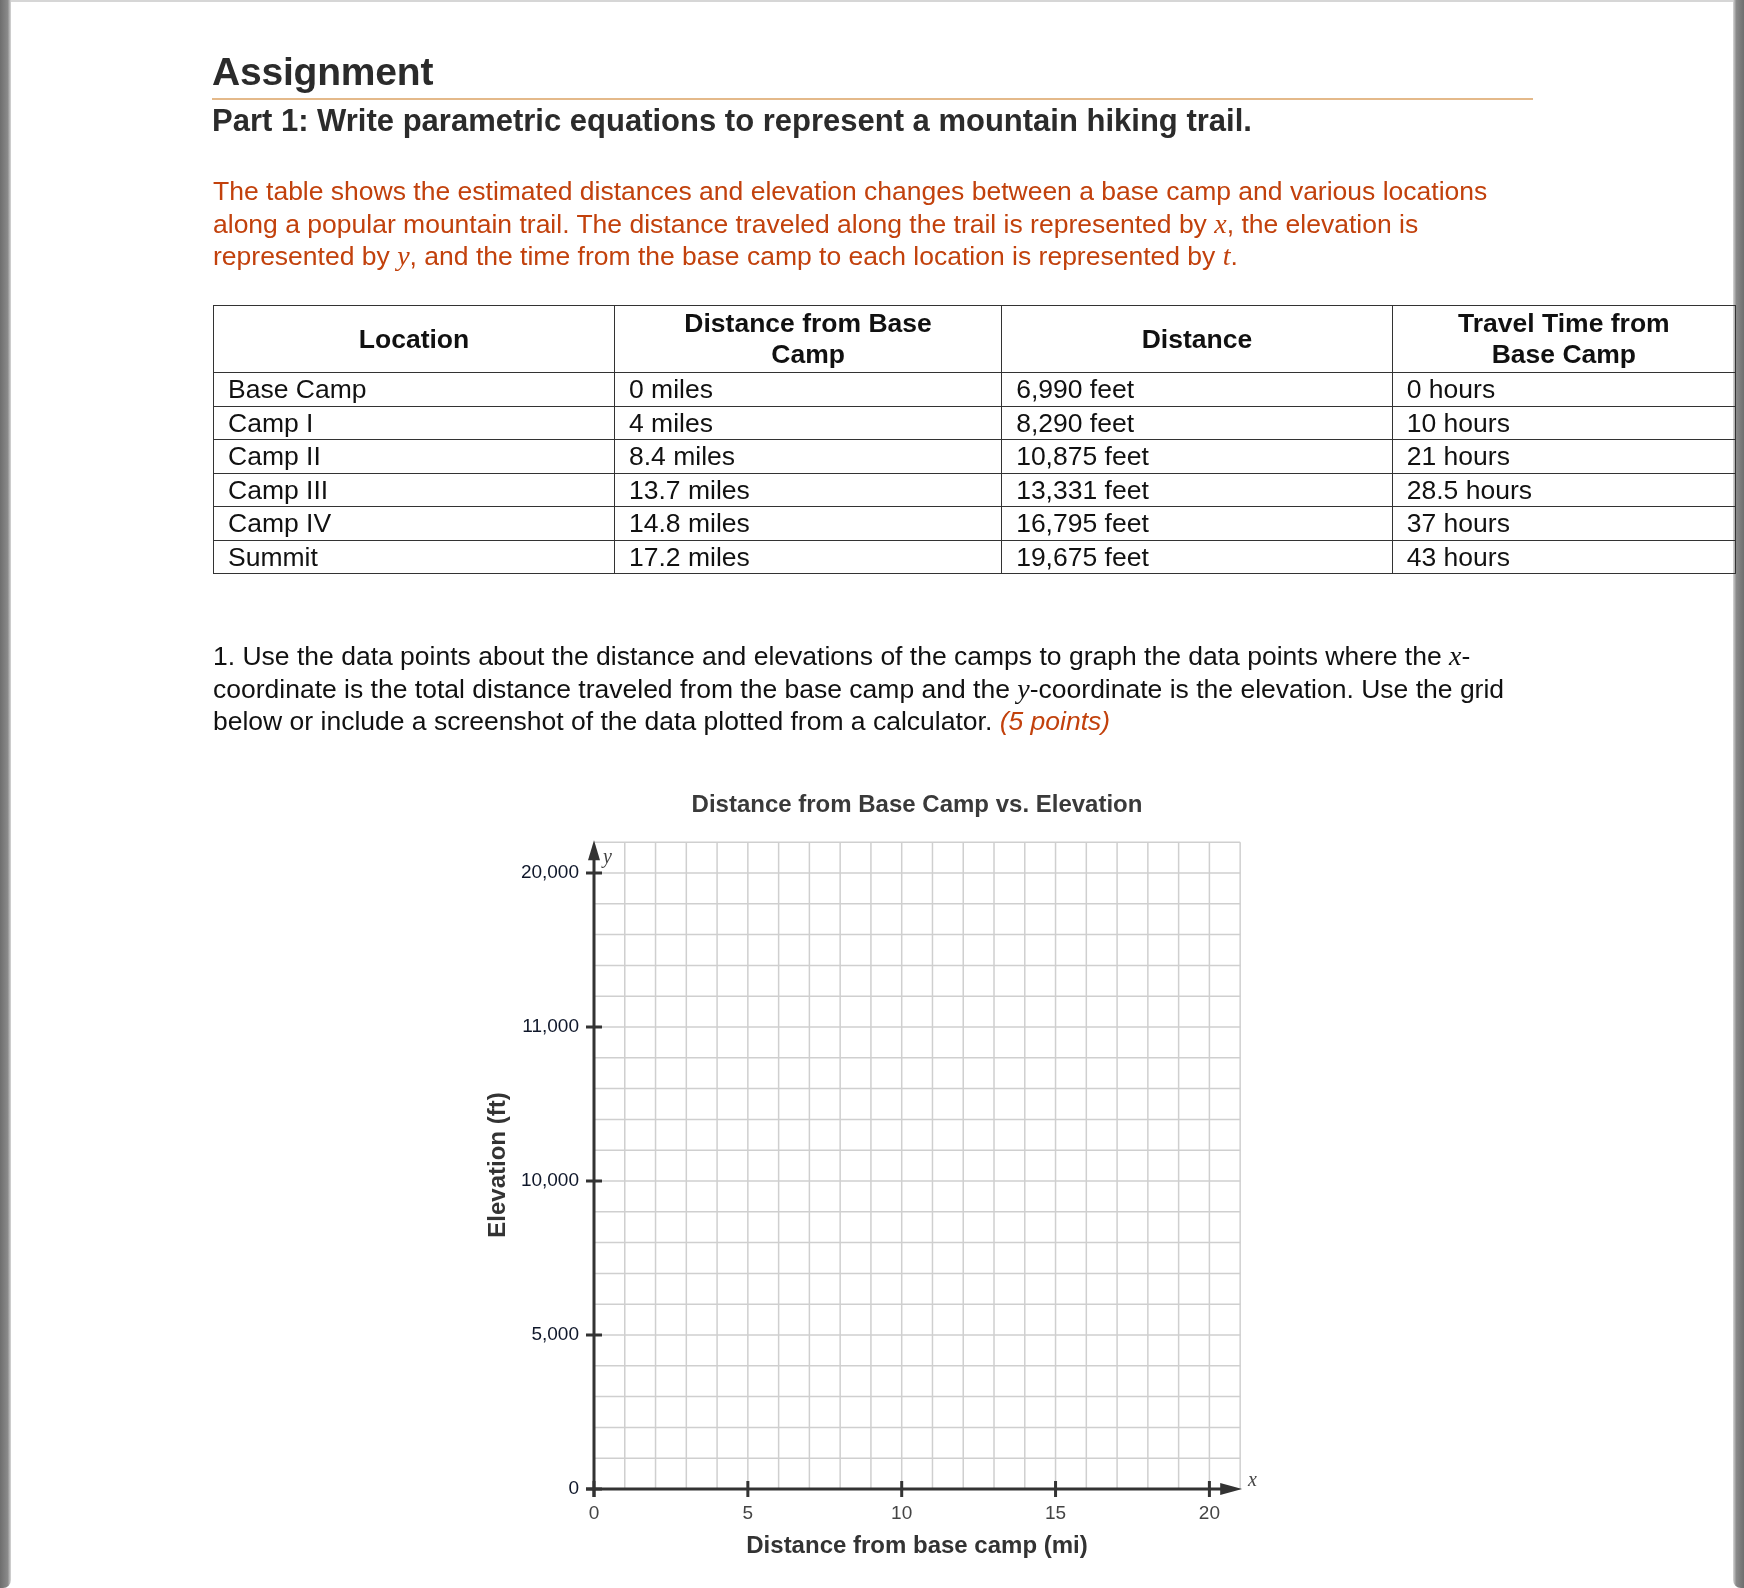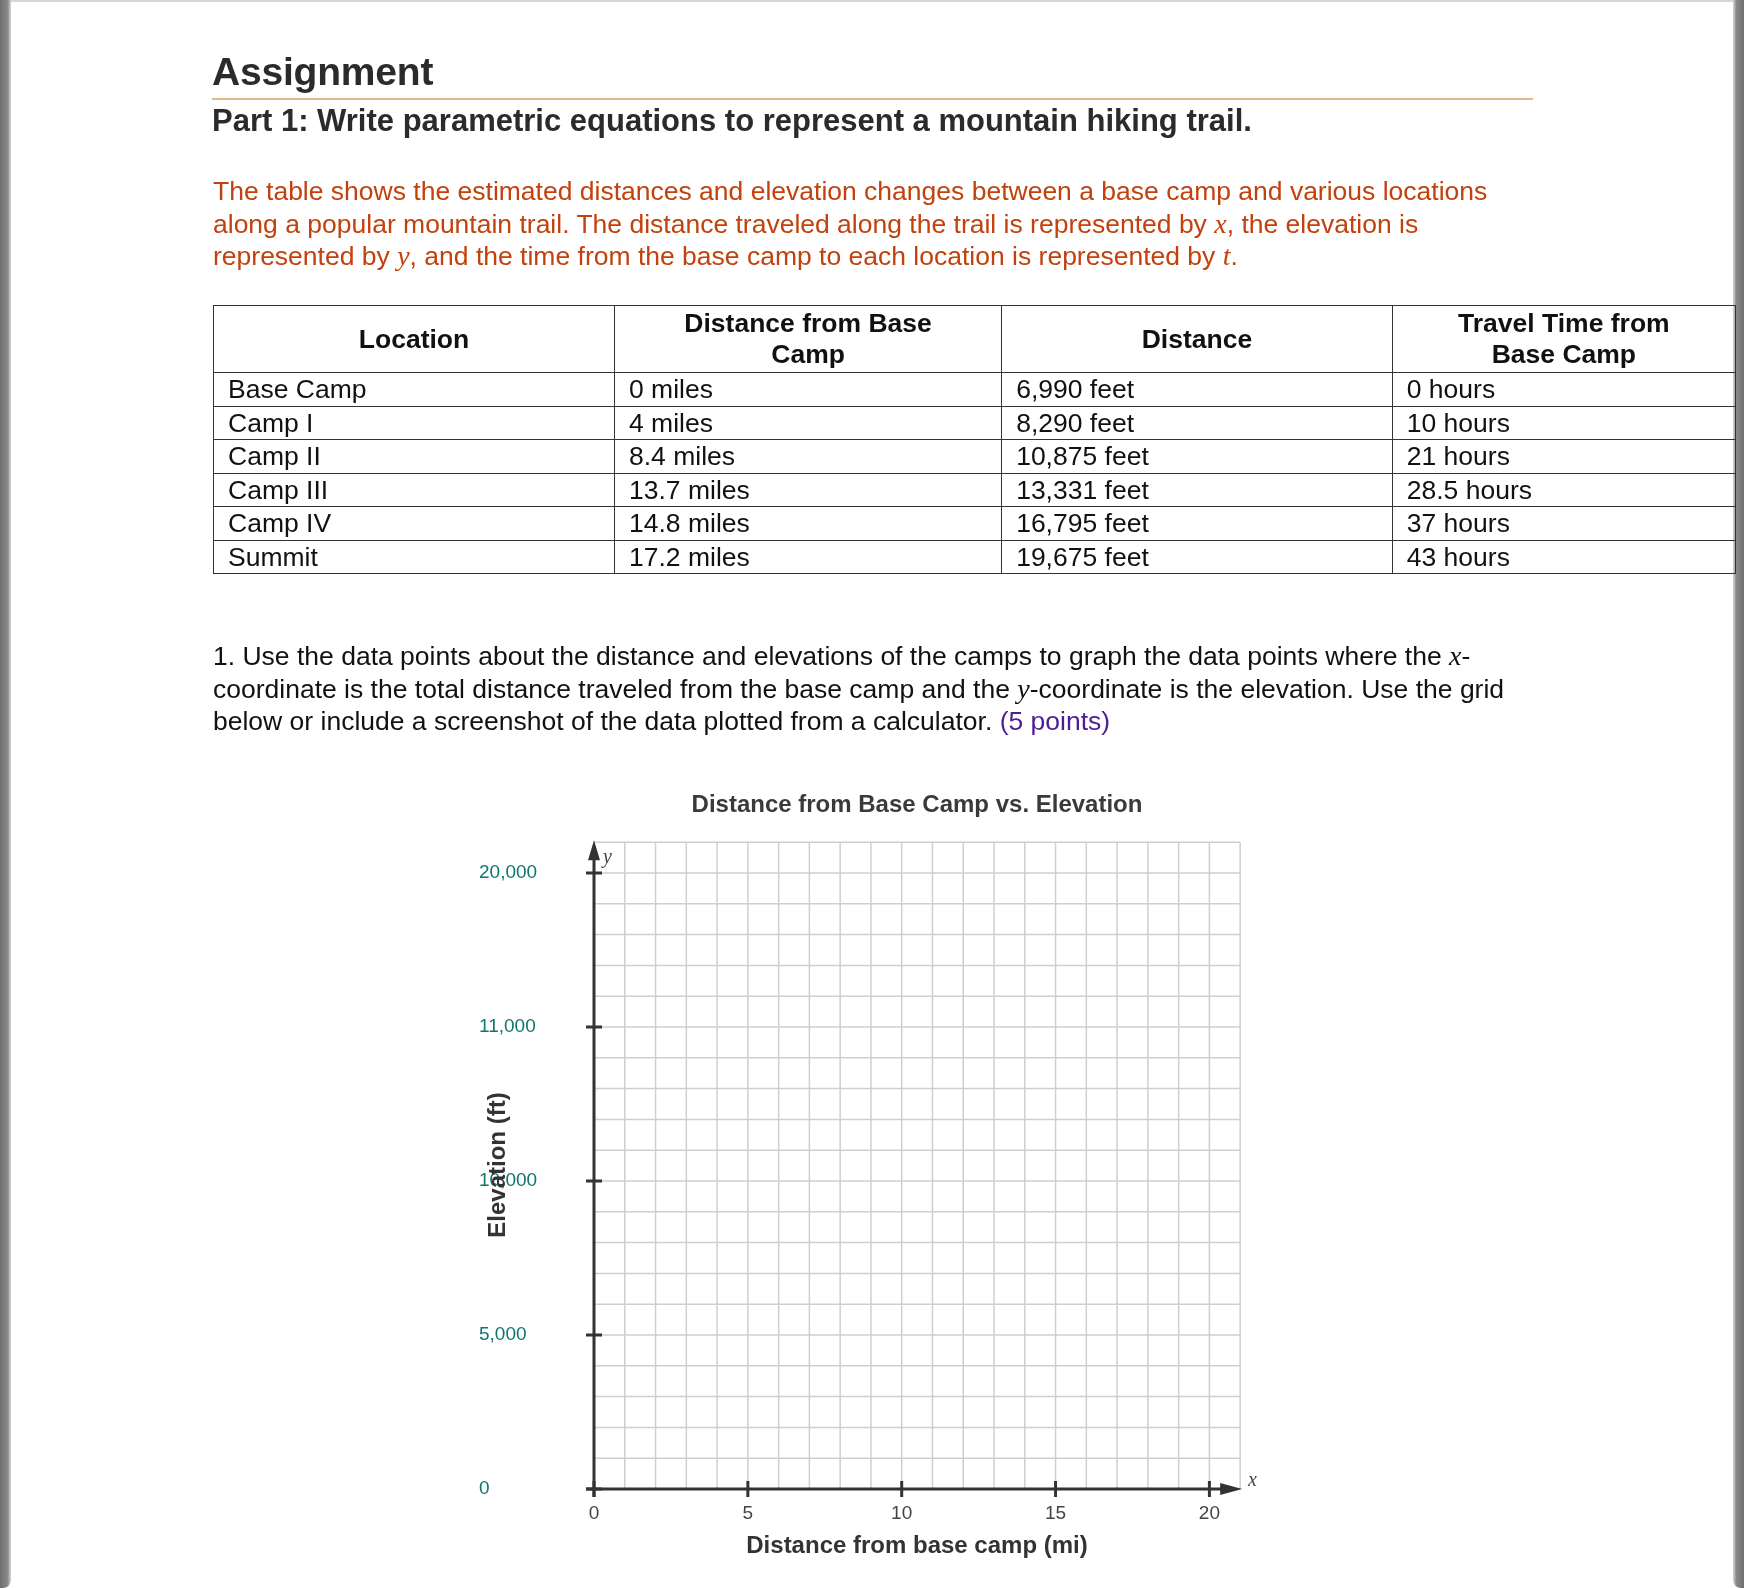--- a/index.html
+++ b/index.html
@@ -57,29 +57,29 @@
   }
   .col-1 { width: 346px; }
   .col-2 { width: 334px; margin-top: 28px; }
   .col-3 { width: 337px; }
   .col-4 { width: 296px; }
   .question {
     position: absolute; left: 213px; top: 640px; width: 1340px;
     font-size: 26.5px; line-height: 32.5px; color: #111;
   }
   .question .var { font-family: "Liberation Serif", serif; font-style: italic; font-size: 28px; }
-  .points { color: #4c1d95; }
+  .points { color: #c2410c; font-style: italic; }
   .chart-title {
     position: absolute; left: 594px; width: 646px; top: 790px; text-align: center;
     font-size: 24px; font-weight: bold; color: #3a3a3a;
   }
   .chart-svg { position: absolute; left: 0; top: 0; }
   .y-tick-label {
-    position: absolute; width: 100px; 
-    font-size: 19px; color: #0f766e;
+    position: absolute; width: 100px; text-align: right;
+    font-size: 19px; color: #0f172a;
   }
   .x-tick-label {
     position: absolute; width: 60px; text-align: center;
     font-size: 19px; color: #444;
   }
   .axis-var {
     position: absolute; font-family: "Liberation Serif", serif; font-style: italic;
     font-size: 20px; color: #444;
   }
   .x-axis-title {

